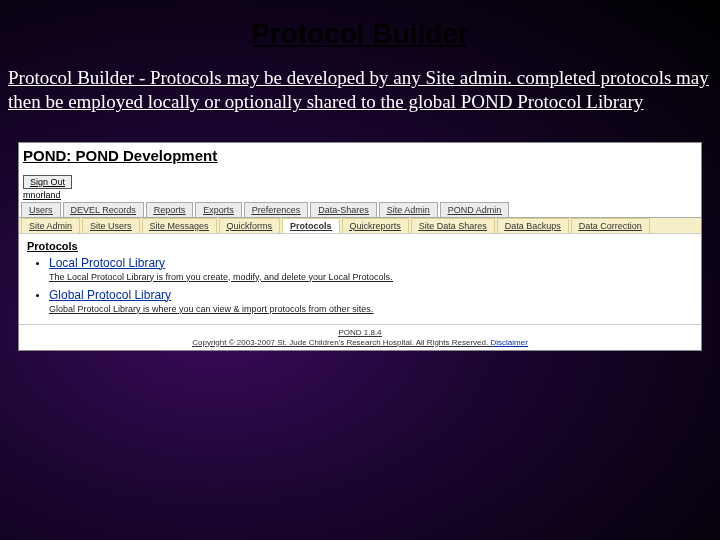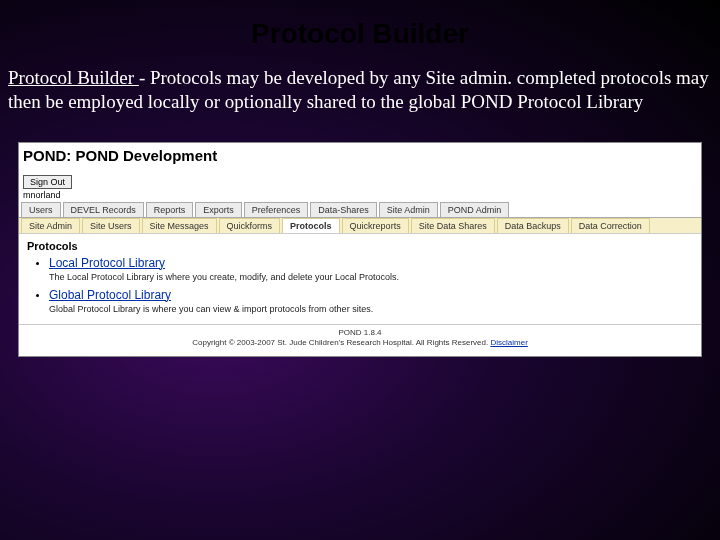--- a/index.html
+++ b/index.html
@@ -1,15 +1,15 @@
 <!DOCTYPE html>
 <html><head>
 <meta charset="utf-8">
 <style>
-  * { box-sizing: border-box; margin: 0; padding: 0; }
+  * { box-sizing: border-box; margin: 0; padding: 0; text-decoration: underline; }
   body {
     width: 720px;
     height: 540px;
     background: radial-gradient(ellipse at 30% 60%, #3a0a5a 0%, #1a0530 40%, #000000 100%);
     font-family: "Times New Roman", serif;
     color: #fff;
     overflow: hidden;
   }
   .slide-title {
     text-align: center;
@@ -73,21 +73,21 @@
   .section-heading { font-size: 11px; font-weight: bold; margin-bottom: 4px; }
   .content ul { list-style: disc; padding-left: 22px; }
   .content li { margin-bottom: 2px; }
   .lib-link { color: #0030aa; text-decoration: underline; font-size: 12px; text-align: right; }
   .lib-desc { font-size: 9px; color: #222; margin: 2px 0 6px 0; }
   .footer {
     border-top: 1px solid #ccc;
     text-align: center;
     font-size: 8px;
     color: #333;
-    padding: 3px 0 9px 0;
+    padding: 3px 0 3px 0;
   }
   .footer .ver { font-size: 8px; margin-bottom: 1px; }
   .footer .disc { color: #0030aa; text-decoration: underline; }
 </style>
 </head>
 <body>
 
 <div class="slide-title">Protocol Builder</div>
 
 <div class="slide-body">
@@ -125,21 +125,21 @@
     <span class="tab">Site Data Shares</span>
     <span class="tab">Data Backups</span>
     <span class="tab">Data Correction</span>
   </div>
 
   <div class="content">
     <div class="section-heading">Protocols</div>
     <ul>
       <li>
         <span class="lib-link">Local Protocol Library</span>
-        <div class="lib-desc">The Local Protocol Library is where you create, modify, and delete your Local Protocols.</div>
+        <div class="lib-desc">The Local Protocol Library is from you create, modify, and delete your Local Protocols.</div>
       </li>
       <li>
         <span class="lib-link">Global Protocol Library</span>
         <div class="lib-desc">Global Protocol Library is where you can view &amp; import protocols from other sites.</div>
       </li>
     </ul>
   </div>
 
   <div class="footer">
     <div class="ver">POND 1.8.4</div>

